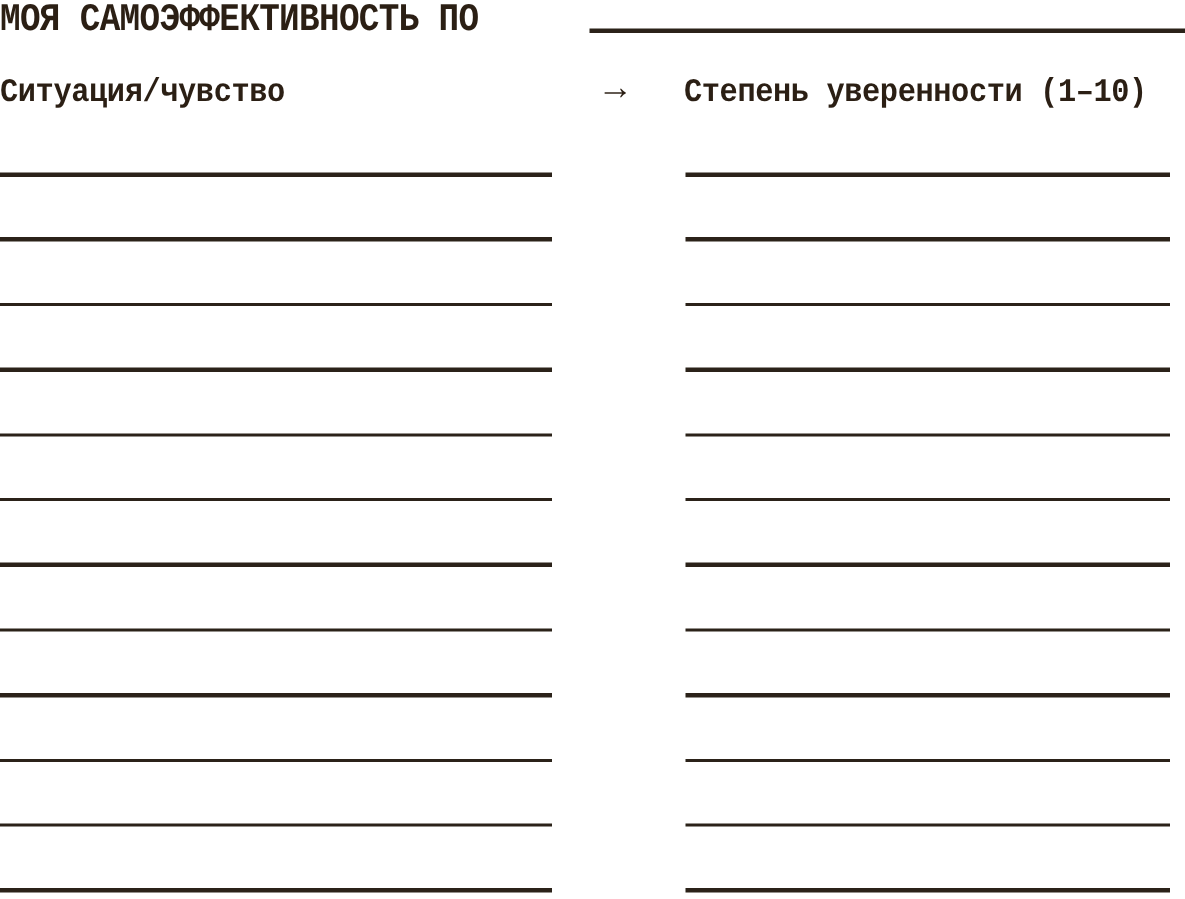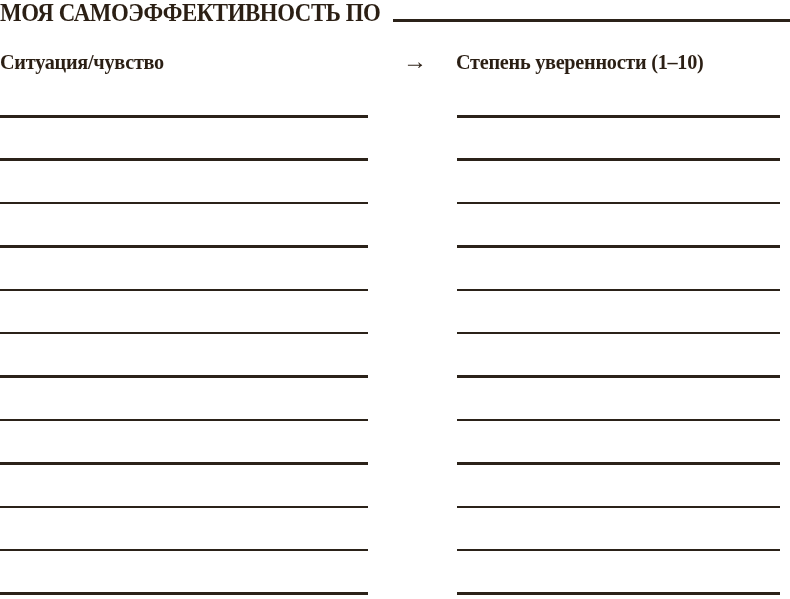--- a/index.html
+++ b/index.html
@@ -5,21 +5,21 @@
   html, body {
     margin: 0;
     padding: 0;
     background: #ffffff;
   }
   .page {
     position: relative;
     width: 790px;
     height: 599px;
     background: #ffffff;
-    font-family: Liberation Serif, serif;
+    font-family: Liberation Mono, monospace;
     color: #2b1f14;
     overflow: hidden;
   }
   .title-text {
     position: absolute;
     left: 0;
     top: 0;
     font-size: 26px;
     line-height: 26px;
     font-weight: bold;

